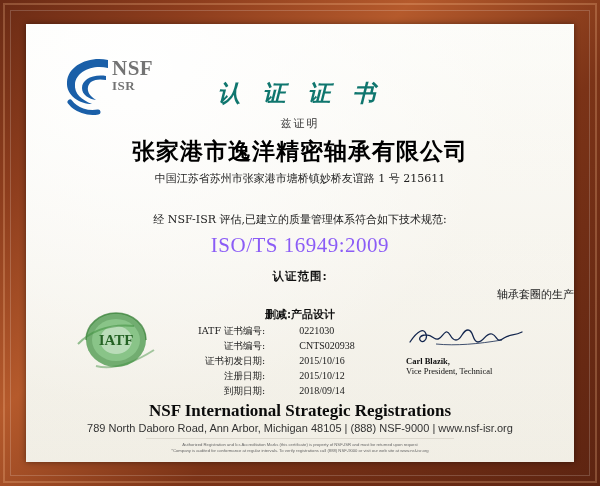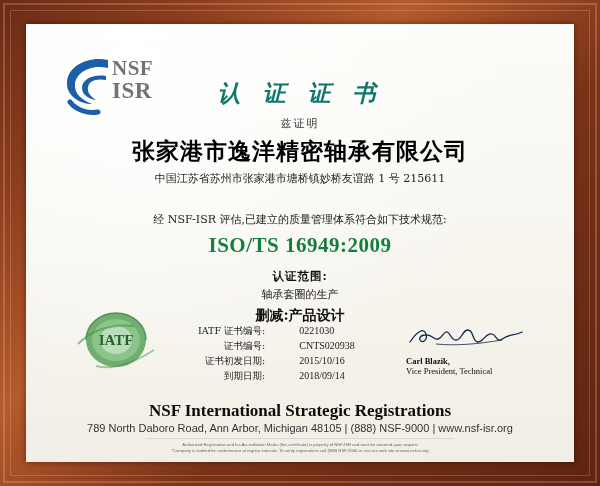--- a/index.html
+++ b/index.html
@@ -49,21 +49,21 @@
   }
   .nsf-swoosh{
     position:absolute;left:0;top:10px;
   }
   .nsf-text{
     position:absolute;left:50px;top:14px;
     color:#737373;font-family:Liberation Serif, serif;
     font-weight:bold;line-height:1.02;
   }
   .nsf-text .l1{font-size:21px;letter-spacing:0.5px;display:block;}
-  .nsf-text .l2{font-size:23px;letter-spacing:0.5px;display:block;}
+  .nsf-text .l2{font-size:13px;letter-spacing:0.5px;display:block;}
 
   
   .iatf-seal{
     position:absolute;left:46px;top:286px;width:88px;height:60px;
   }
 
   
   .cert-title{
     position:absolute;left:0;right:0;top:54px;text-align:center;
     font-size:23px;letter-spacing:7px;color:#0f766e;
@@ -84,36 +84,36 @@
     font-size:11px;color:#222;
     font-family:"DejaVu Serif", serif;
   }
   .assess{
     position:absolute;left:0;right:0;top:188px;text-align:center;
     font-size:11px;color:#222;
     font-family:"DejaVu Serif", serif;
   }
   .standard{
     position:absolute;left:0;right:0;top:209px;text-align:center;
-    font-size:21px;color:#15803d;font-weight:bold;letter-spacing:0.5px;
+    font-size:21px;color:#8b5cf6;font-weight:normal;letter-spacing:0.5px;
     font-family:"Liberation Serif", serif;
   }
   .scope-label{
     position:absolute;left:0;right:0;top:245px;text-align:center;
     font-size:11.5px;color:#111;font-weight:bold;letter-spacing:1px;
     font-family:"DejaVu Serif", serif;
   }
   .scope-text{
-    position:absolute;left:0;right:0;top:263px;text-align:center;
+    position:absolute;left:0;right:0;top:263px;text-align:right;
     font-size:11px;color:#222;
     font-family:"DejaVu Serif", serif;
   }
   .exclusion{
     position:absolute;left:0;right:0;top:283px;text-align:center;
-    font-size:14px;color:#111;font-weight:bold;
+    font-size:11px;color:#111;font-weight:bold;
     font-family:"DejaVu Serif", serif;
   }
 
   
   .details{
     position:absolute;left:172px;top:300px;
     font-size:9.5px;color:#1a1a1a;
     font-family:"DejaVu Serif", serif;
   }
   .details table{border-collapse:collapse;}
@@ -209,20 +209,24 @@
             </tr>
             <tr>
               <td class="k">证书编号:</td>
               <td class="v">CNTS020938</td>
             </tr>
             <tr>
               <td class="k">证书初发日期:</td>
               <td class="v">2015/10/16</td>
             </tr>
             <tr>
+              <td class="k">注册日期:</td>
+              <td class="v">2015/10/12</td>
+            </tr>
+            <tr>
               <td class="k">到期日期:</td>
               <td class="v">2018/09/14</td>
             </tr>
           </tbody>
         </table>
       </div>
 
       <div class="sig">
         <svg width="120" height="26" viewBox="0 0 120 26">
           <path d="M4,18 C12,6 18,4 20,10 C22,16 16,20 14,16 C12,12 20,8 28,14 C34,18 36,10 40,8 C44,6 44,16 50,16 C56,16 56,6 62,6 C68,6 66,18 72,18 C78,18 80,8 86,10 C92,12 90,20 98,14 C104,10 108,12 116,8" fill="none" stroke="#12254d" stroke-width="1.3" stroke-linecap="round"></path>

